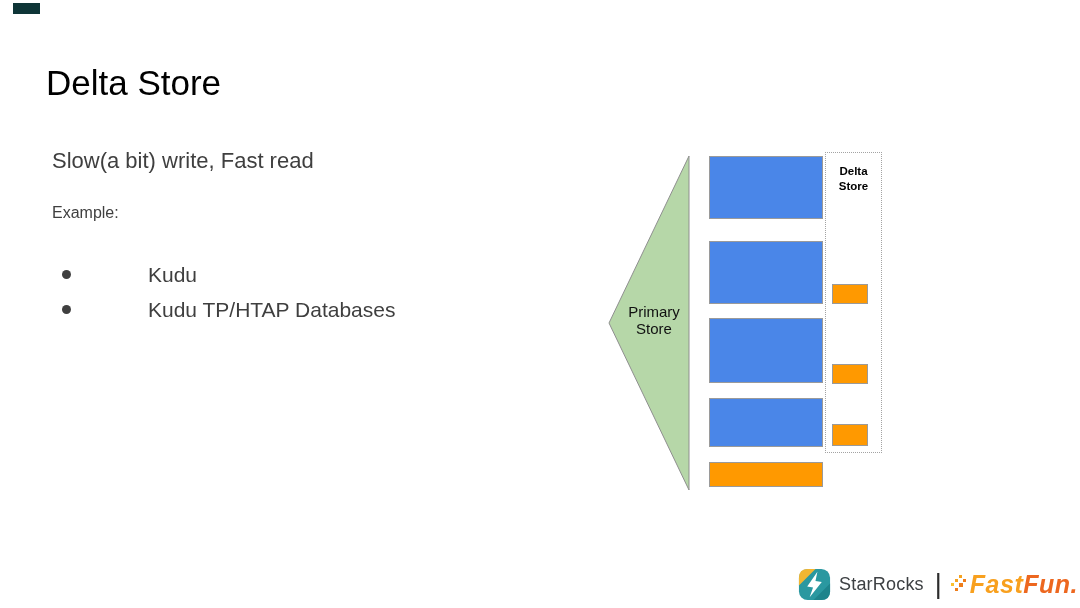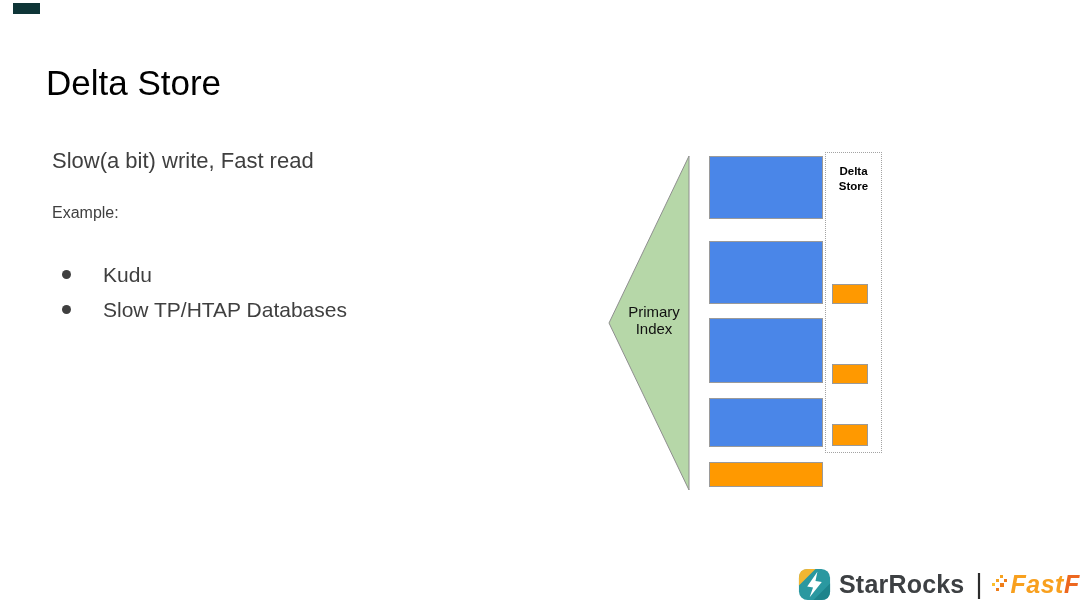--- a/index.html
+++ b/index.html
@@ -8,21 +8,21 @@
     overflow:hidden;font-family:"Liberation Sans",sans-serif;
   }
   
   .top-marker{position:absolute;left:13px;top:3px;width:27px;height:11px;background:#0e3537;}
 
   
   .title{position:absolute;left:46px;top:63px;font-size:35px;font-weight:400;color:#000;margin:0;letter-spacing:0;}
   .subtitle{position:absolute;left:52px;top:148px;font-size:22px;color:#3f3f3f;margin:0;text-align:right;}
   .example{position:absolute;left:52px;top:204px;font-size:16px;color:#3f3f3f;margin:0;}
   .bullets{position:absolute;left:62px;top:260px;margin:0;padding:0;list-style:none;}
-  .bullets li{display:flex;align-items:center;height:29px;margin-bottom:6px;font-size:21px;color:#3f3f3f;}
+  .bullets li{display:flex;align-items:center;height:29px;margin-bottom:6px;font-size:21px;color:#3f3f3f;gap:45px;}
   .bullets .dot{width:9px;height:9px;border-radius:50%;background:#3f3f3f;margin-right:32px;flex:0 0 auto;}
 
   
   .diagram{position:absolute;left:0;top:0;width:1080px;height:608px;pointer-events:none;}
   .tri{fill:var(--green);stroke:#8f8f8f;stroke-width:1;}
   .tri-svg{position:absolute;left:605px;top:150px;}
   .tri-label{position:absolute;left:614px;top:303px;width:80px;text-align:center;
     font-size:15px;line-height:17px;color:#111;}
   .blk{position:absolute;box-sizing:border-box;border:1px solid #9a9a9a;}
   .blue{background:var(--blue);}
@@ -35,21 +35,21 @@
   .o2{left:832px;top:364px;width:36px;height:20px;}
   .o3{left:832px;top:424px;width:36px;height:22px;}
   .obar{left:709px;top:462px;width:114px;height:25px;}
   .dotted-box{position:absolute;left:825px;top:152px;width:57px;height:301px;box-sizing:border-box;
     border:1.5px dotted #a3a3a3;}
   .dotted-label{margin:11px auto 0;width:40px;text-align:center;font-size:11.5px;font-weight:700;
     line-height:15px;color:#000;}
 
   
   .footer{position:absolute;left:797px;top:565px;height:38px;display:flex;align-items:center;}
-  .sr-word{margin-left:7px;font-size:25px;font-weight:700;color:#3d4043;letter-spacing:0.2px;}
+  .sr-word{margin-left:7px;font-size:18px;font-weight:400;color:#3d4043;letter-spacing:0.2px;}
   .divider{margin:0 9px 0 11px;font-size:27px;font-weight:400;color:#2c2c2c;line-height:1;}
   .df{display:flex;align-items:center;}
   .df-word{font-size:25px;font-weight:700;font-style:italic;letter-spacing:0.5px;margin-left:3px;}
   .df-a{color:var(--df-yellow);}
   .df-b{color:var(--df-orange);}
 </style>
 </head>
 <body>
 
 <div class="slide">
@@ -60,31 +60,31 @@
   <p class="subtitle">Slow(a bit) write, Fast read</p>
   <p class="example">Example:</p>
 
   <ul class="bullets">
     <li>
       <span class="dot"></span>
       <span>Kudu</span>
     </li>
     <li>
       <span class="dot"></span>
-      <span>Slow TP/HTAP Databases</span>
+      <span>Kudu TP/HTAP Databases</span>
     </li>
   </ul>
 
   <div class="diagram">
     <svg class="tri-svg" width="90" height="345" viewBox="0 0 90 345">
       <polygon class="tri" points="84,6 4,173 84,340"></polygon>
     </svg>
     <div class="tri-label">
       <div>Primary</div>
-      <div>Index</div>
+      <div>Store</div>
     </div>
 
     <div class="dotted-box">
       <div class="dotted-label">Delta Store</div>
     </div>
 
     <div class="blk blue b1"></div>
     <div class="blk blue b2"></div>
     <div class="blk blue b3"></div>
     <div class="blk blue b4"></div>

